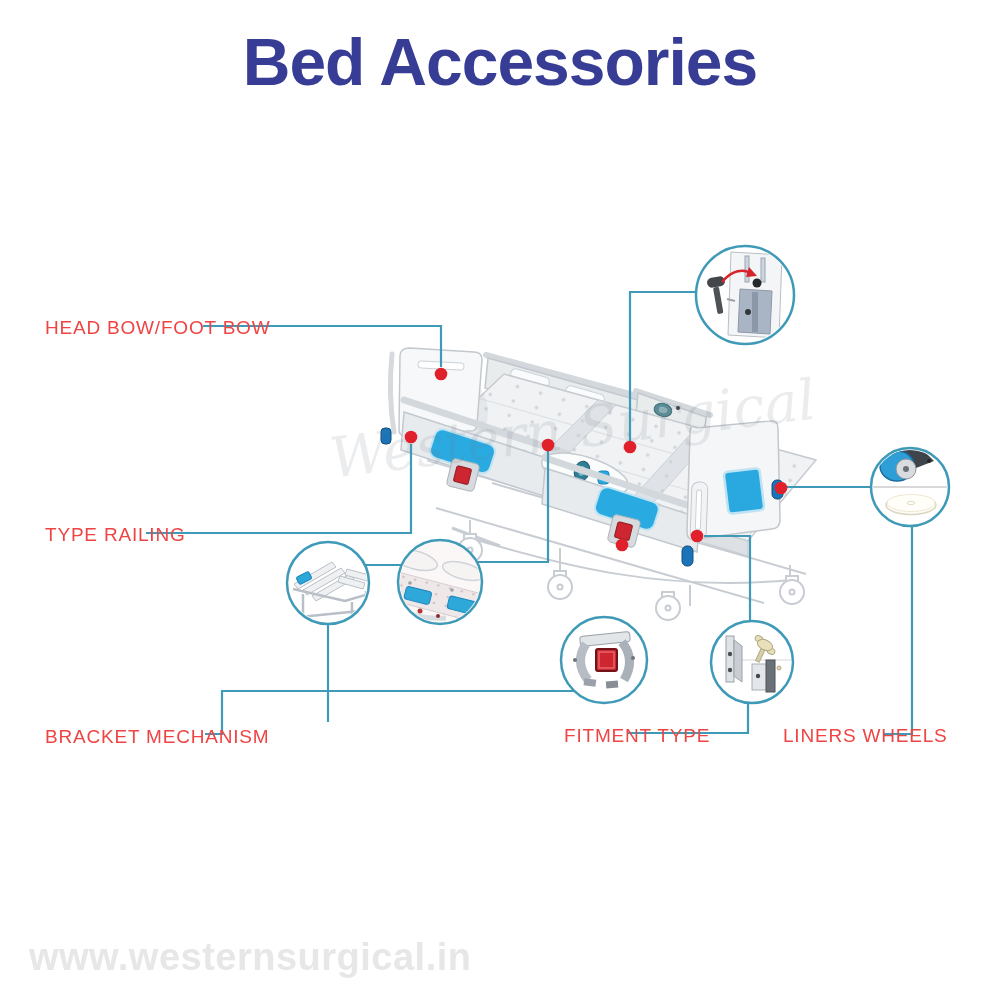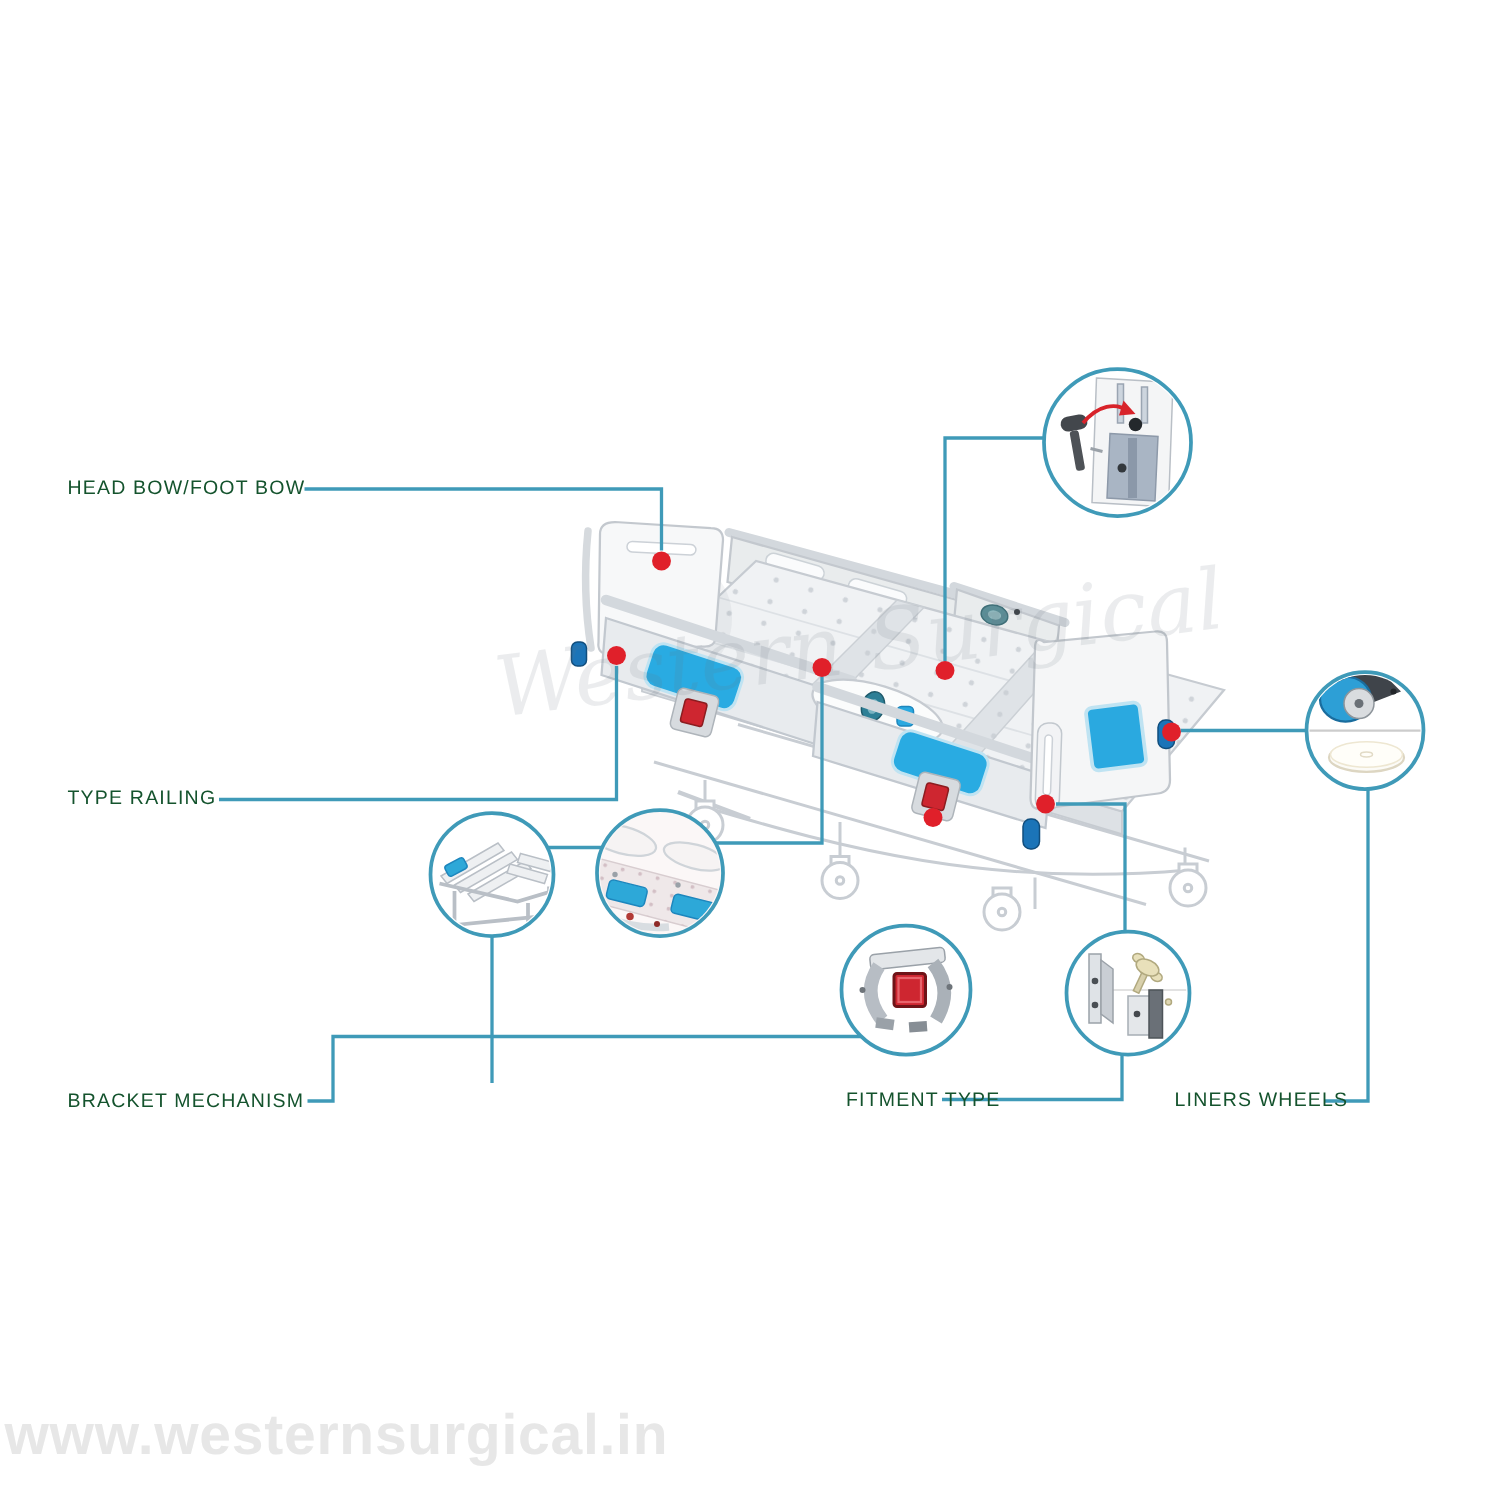--- a/index.html
+++ b/index.html
@@ -1,28 +1,28 @@
 <!DOCTYPE html>
 <html><head>
 <meta charset="utf-8">
 <style>
   html,body{margin:0;padding:0;background:#fff;}
   .canvas{position:relative;width:1000px;height:1000px;background:#ffffff;overflow:hidden;
           font-family:"Liberation Sans", sans-serif;}
   .layer{position:absolute;left:0;top:0;width:1000px;height:1000px;}
   .title{position:absolute;left:0;top:24px;width:1000px;text-align:center;
          font-size:66px;font-weight:bold;letter-spacing:-1px;color:#373c94;}
-  .part-label{position:absolute;font-size:13px;letter-spacing:0.8px;color:#14532d;white-space:nowrap;}
+  .part-label{position:absolute;font-size:19px;letter-spacing:0.8px;color:#ef4444;white-space:nowrap;}
   .lbl-head{left:45px;top:317px;}
   .lbl-side{left:45px;top:524px;}
   .lbl-bracket{left:45px;top:726px;text-align:center;}
   .lbl-board{left:261px;top:726px;}
   .lbl-fitment{left:532px;top:725px;margin-left:32px;}
   .lbl-buffer{left:783px;top:725px;}
-  .footer-mark{position:absolute;left:3px;top:936px;font-size:38px;font-weight:600;
+  .footer-mark{position:absolute;left:29px;top:936px;font-size:38px;font-weight:600;
                letter-spacing:0.5px;color:#e7e7e7;white-space:nowrap;}
 </style>
 </head>
 <body>
 
 <div class="canvas">
 
   <svg class="layer" viewBox="0 0 1000 1000">
     <defs>
       <pattern id="deckHoles" width="24" height="15" patternUnits="userSpaceOnUse" patternTransform="rotate(16)">
@@ -277,20 +277,21 @@
       <circle cx="441" cy="374" r="6.3"></circle>
       <circle cx="411" cy="437" r="6.3"></circle>
       <circle cx="548" cy="445" r="6.3"></circle>
       <circle cx="630" cy="447" r="6.3"></circle>
       <circle cx="622" cy="545" r="6.3"></circle>
       <circle cx="697" cy="536" r="6.3"></circle>
       <circle cx="781" cy="488" r="6.3"></circle>
     </g>
   </svg>
 
+  <div class="title">Bed Accessories</div>
 
   <div class="part-label lbl-head">HEAD BOW/FOOT BOW</div>
   <div class="part-label lbl-side">TYPE RAILING</div>
   <div class="part-label lbl-bracket">BRACKET MECHANISM</div>
   <div class="part-label lbl-fitment">FITMENT TYPE</div>
   <div class="part-label lbl-buffer">LINERS WHEELS</div>
 
   <div class="footer-mark">www.westernsurgical.in</div>
 </div>
 

